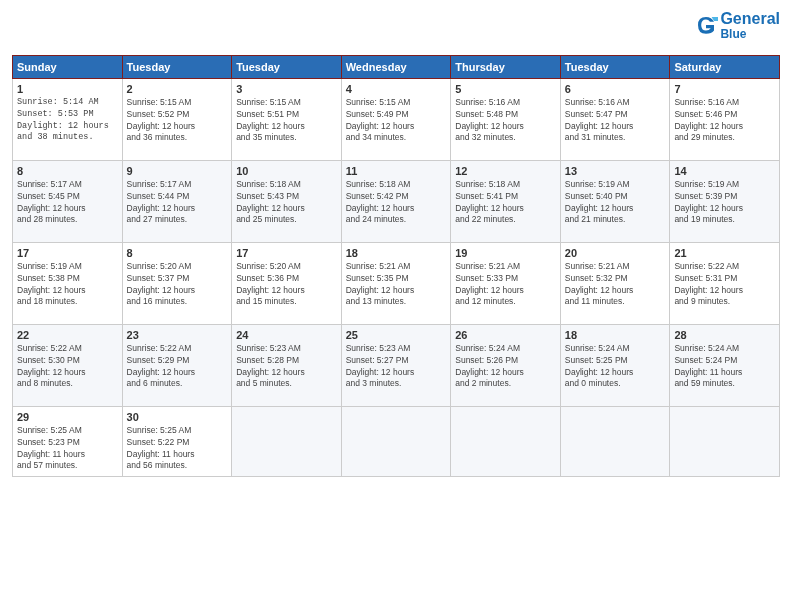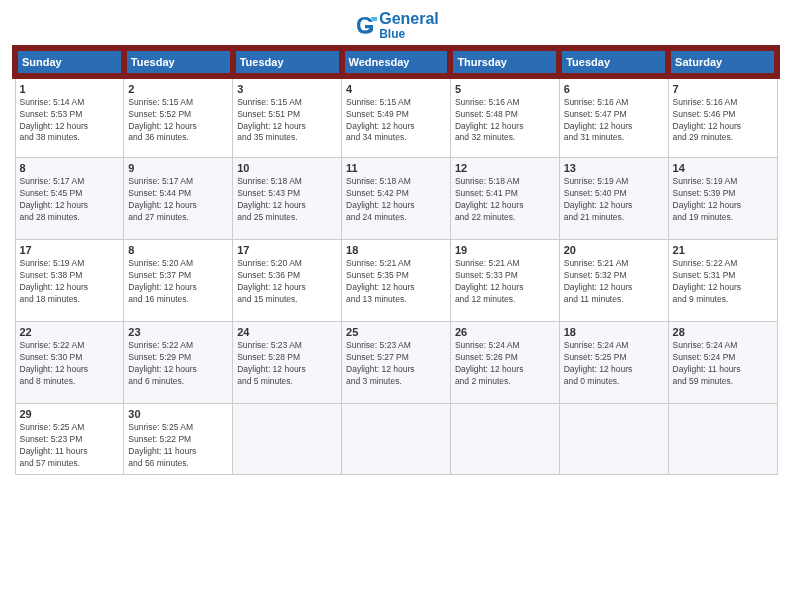--- a/index.html
+++ b/index.html
@@ -9,23 +9,23 @@
       width: 792px;
       height: 612px;
       overflow: hidden;
     }
     .container {
       width: 792px;
       padding: 10px 12px;
     }
     .header {
       display: flex;
-      justify-content: center;
+      justify-content: flex-end;
       align-items: flex-start;
-      margin-bottom: 4px;
+      margin-bottom: 14px;
     }
     .logo {
       display: flex;
       align-items: center;
     }
     .logo-icon {
       width: 24px;
       height: 24px;
       margin-right: 2px;
     }
@@ -46,21 +46,21 @@
       border-collapse: collapse;
       font-size: 9.5px;
     }
     .calendar th {
       background-color: #2a6db5;
       color: white;
       padding: 5px 4px;
       text-align: left;
       font-size: 11px;
       font-weight: bold;
-      border: 6px solid #7f1d1d;
+      border: 1px solid #7f1d1d;
     }
     .calendar td {
       vertical-align: top;
       padding: 4px 4px;
       border: 1px solid #ccc;
       width: calc(100% / 7);
       height: 82px;
       background: #fff;
     }
     .calendar tr:nth-child(even) td {
@@ -115,21 +115,21 @@
           <th>Wednesday</th>
           <th>Thursday</th>
           <th>Tuesday</th>
           <th>Saturday</th>
         </tr>
     </thead>
     <tbody id="calendar-body">
     <tr>
           <td>
             <span class="day-num">1</span>
-            <div class="day-info" style="white-space: pre-line;">Sunrise: 5:14 AM
+            <div class="day-info" style="white-space: pre-line; font-family: Liberation Mono, monospace;">Sunrise: 5:14 AM
 Sunset: 5:53 PM
 Daylight: 12 hours
 and 38 minutes.</div>
           </td>
           <td>
             <span class="day-num">2</span>
             <div class="day-info" style="white-space: pre-line;">Sunrise: 5:15 AM
 Sunset: 5:52 PM
 Daylight: 12 hours
 and 36 minutes.</div>

